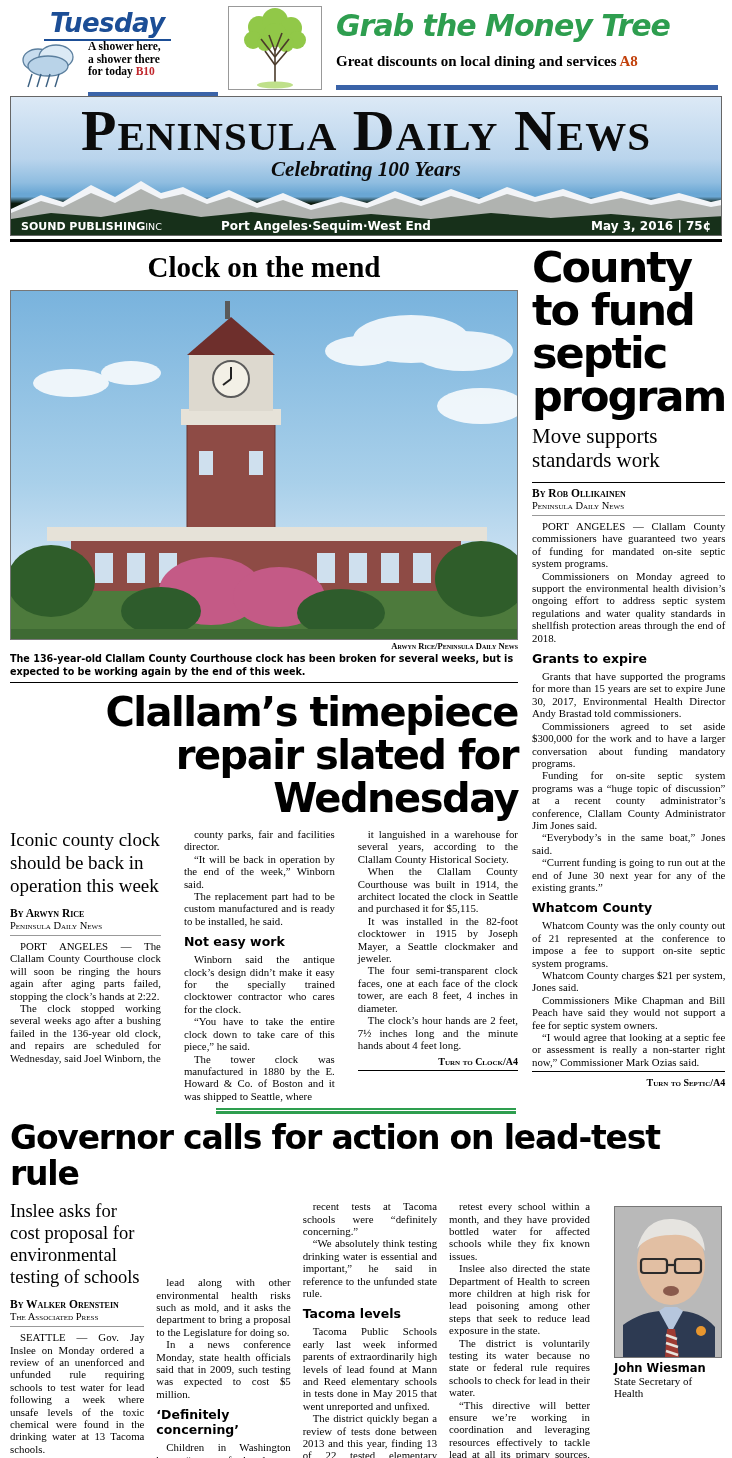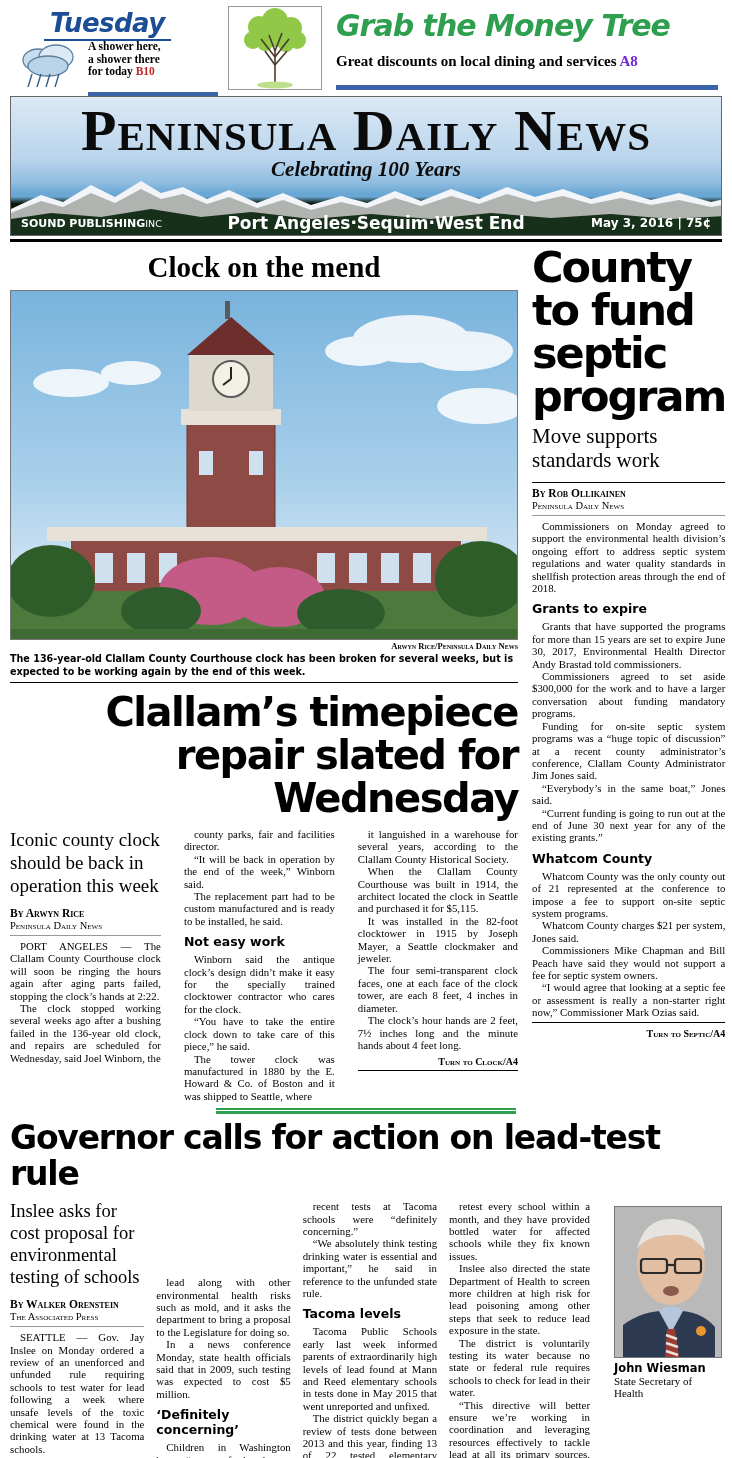--- a/index.html
+++ b/index.html
@@ -53,21 +53,21 @@
     font-weight:bold; font-style:italic;
     font-size:30px; color:#2e9e4f;
     letter-spacing:-1px;
     margin-top:4px;
   }
   .promo-sub {
     font-family:"Liberation Serif", serif;
     font-weight:bold; font-size:15px;
     margin-top:10px;
   }
-  .promo-sub .pg { color:#6d28d9; }
+  .promo-sub .pg { color:#c2410c; }
   .promo-rule { position:absolute; left:14px; bottom:2px; right:4px; height:5px; background:#3a63a8; }
 
   
   .masthead {
     position:relative; height:140px; margin:4px 4px 0 4px;
     border:1px solid #666;
     background:linear-gradient(#dce9f6 0%, #b9d4ec 45%, #8fbde0 62%, #6aa7d4 70%);
     overflow:hidden;
   }
   .mast-title {
@@ -99,21 +99,21 @@
   .mast-foot {
     position:absolute; left:0; right:0; bottom:2px;
     display:flex; align-items:center;
     padding:0 10px;
     font-family:"DejaVu Sans", sans-serif;
     font-weight:bold; font-size:11px; color:#fff;
     letter-spacing:0px;
   }
   .mf-left { width:200px; }
   .mf-left .thin { font-weight:normal; font-size:9.5px; }
-  .mf-mid { flex:1; text-align:center; font-size:17px; }
+  .mf-mid { flex:1; text-align:left; font-size:12px; }
   .mf-right { width:180px; text-align:right; font-size:12px; }
 
   
   .content { margin:0 4px; position:relative; }
   .rule-thick { height:3px; background:#000; margin:3px 0 0 0; }
 
   .toprow { display:flex; margin-top:4px; }
   .left-pack { width:516px; padding-right:8px; }
   .vrule { width:1px; background:#000; margin:2px 6px 0 0; }
   .right-col { width:196px; }
@@ -431,20 +431,21 @@
 
       <div class="vrule"></div>
 
       <div class="right-col">
         <div class="hed-right">County to fund septic program</div>
         <div class="deck-right">Move supports standards work</div>
         <div class="rule-r"></div>
         <div class="byline">By Rob Ollikainen</div>
         <div class="byline2">Peninsula Daily News</div>
         <div class="byrule"></div>
+        <p class="body">PORT ANGELES — Clallam County commissioners have guaranteed two years of funding for mandated on-site septic system programs.</p>
         <p class="body">Commissioners on Monday agreed to support the environmental health division’s ongoing effort to address septic system regulations and water quality standards in shellfish protection areas through the end of 2018.</p>
         <div class="subhed">Grants to expire</div>
         <p class="body">Grants that have supported the programs for more than 15 years are set to expire June 30, 2017, Environmental Health Director Andy Brastad told commissioners.</p>
         <p class="body">Commissioners agreed to set aside $300,000 for the work and to have a larger conversation about funding mandatory programs.</p>
         <p class="body">Funding for on-site septic system programs was a “huge topic of discussion” at a recent county administrator’s conference, Clallam County Administrator Jim Jones said.</p>
         <p class="body">“Everybody’s in the same boat,” Jones said.</p>
         <p class="body">“Current funding is going to run out at the end of June 30 next year for any of the existing grants.”</p>
         <div class="subhed">Whatcom County</div>
         <p class="body">Whatcom County was the only county out of 21 represented at the conference to impose a fee to support on-site septic system programs.</p>
         <p class="body">Whatcom County charges $21 per system, Jones said.</p>

